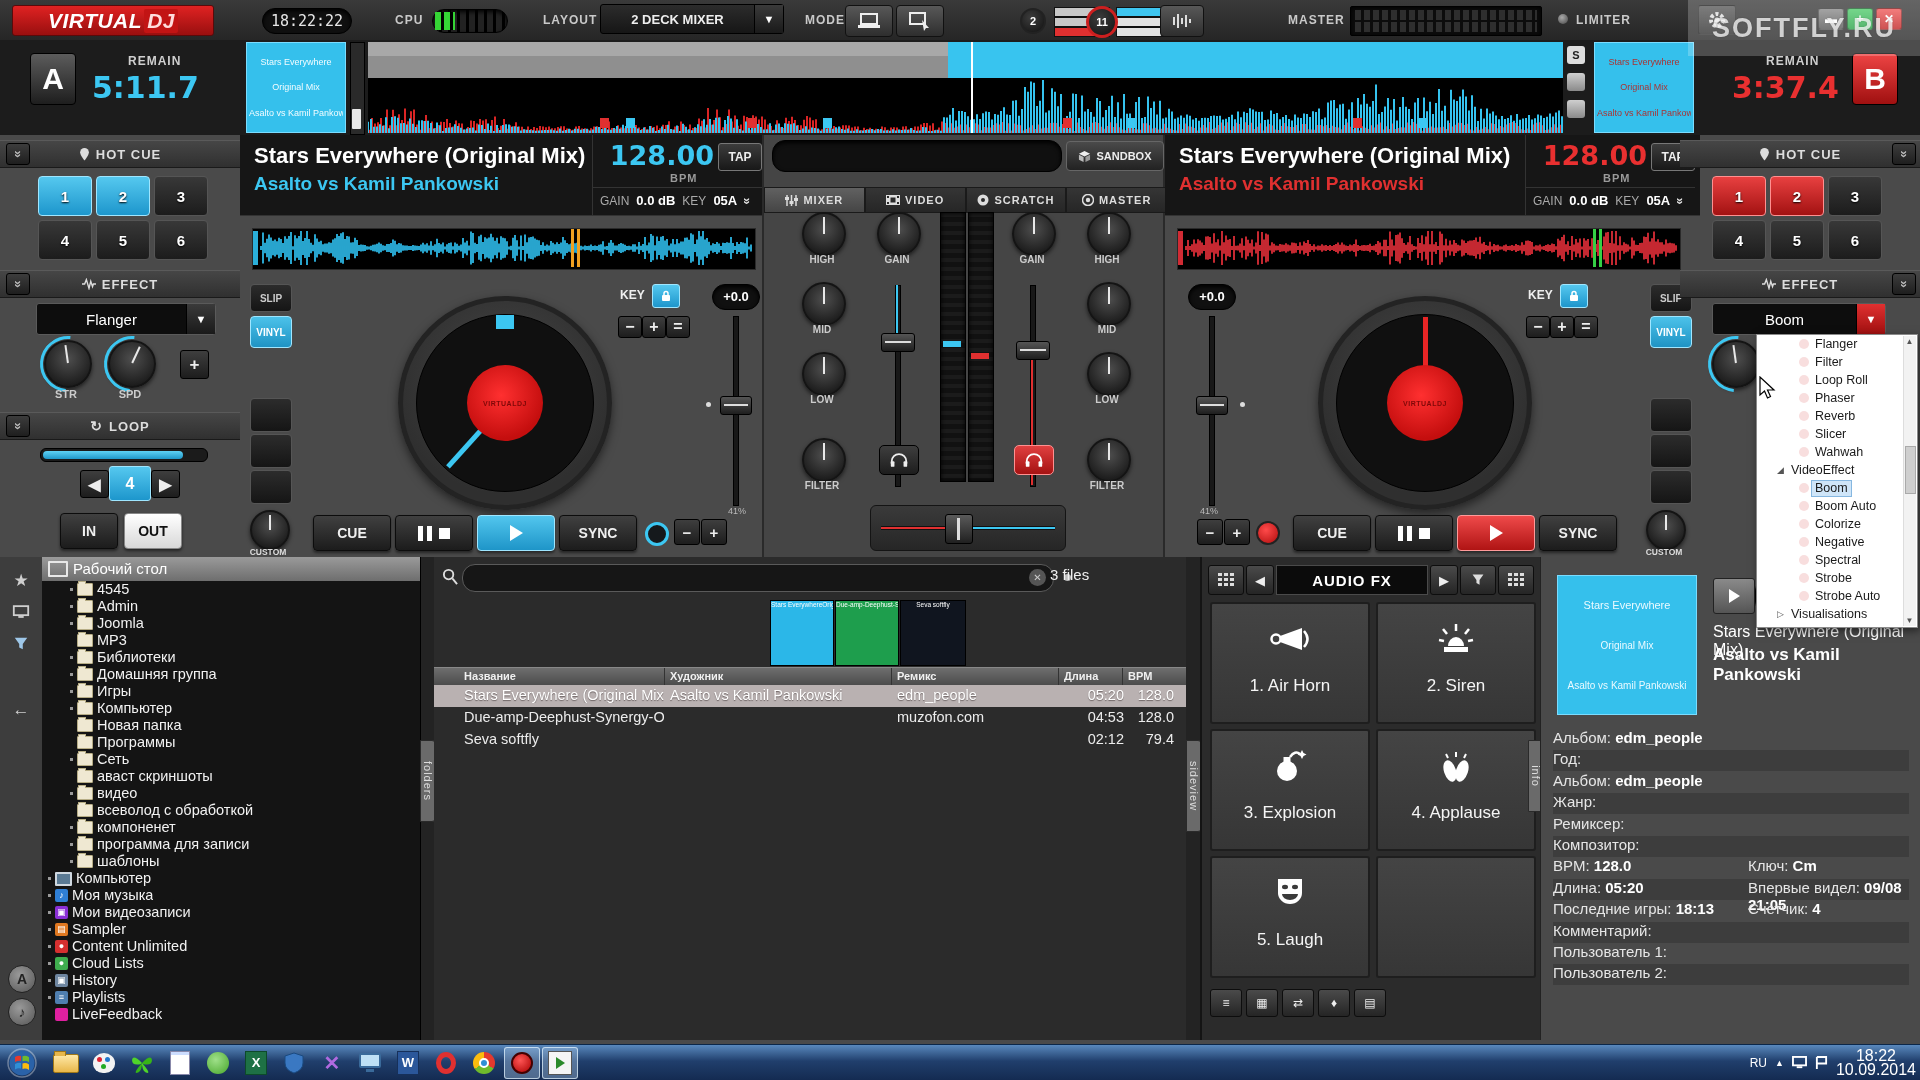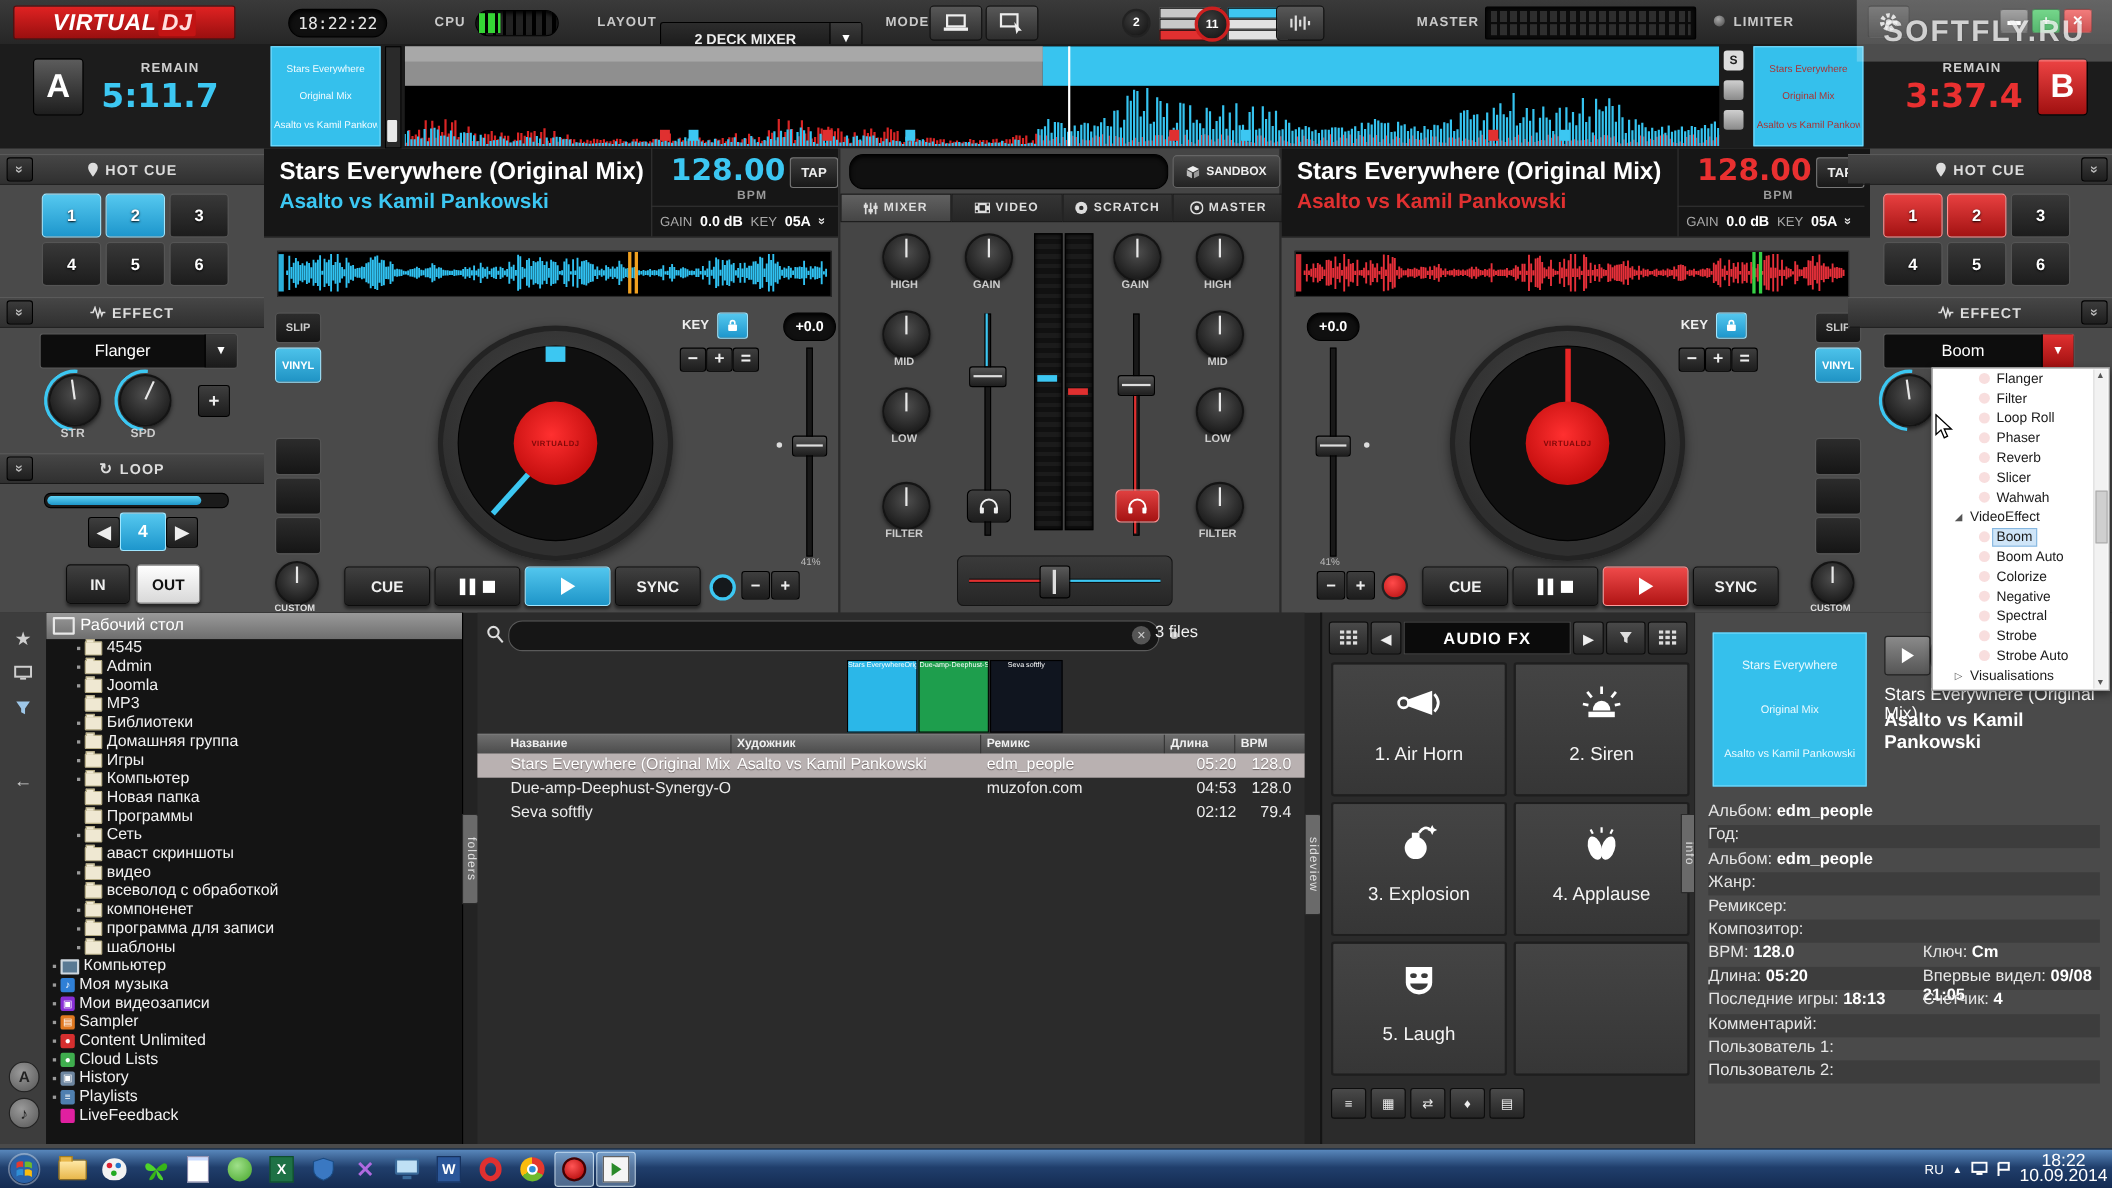--- a/index.html
+++ b/index.html
@@ -18,21 +18,21 @@
   #logo .lv{color:#fff;} #logo .ld{color:#ffdddd;background:#c21414;padding:0 3px;margin-left:2px;border-radius:2px;}
   .inset{background:#101010;border:1px solid #000;box-shadow:inset 0 2px 4px #000;border-radius:13px;}
   #clock{left:262px;top:8px;width:88px;height:24px;line-height:24px;text-align:center;
          font-family:"DejaVu Sans Mono",monospace;font-size:15px;color:#e6e6e6;}
   #cpuMeter{left:432px;top:9px;width:74px;height:22px;
     background:repeating-linear-gradient(90deg,#222 0 6px,#000 6px 9px);}
   #cpuMeter .lit{position:absolute;left:2px;top:2px;width:20px;height:18px;
     background:repeating-linear-gradient(90deg,#35d435 0 6px,#000 6px 9px);}
   .dd{background:linear-gradient(#2c2c2c,#161616);border:1px solid #000;border-radius:3px;color:#eee;
       display:flex;align-items:center;}
-  #layoutDD{left:600px;top:20px;width:182px;height:28px;}
+  #layoutDD{left:600px;top:4px;width:182px;height:28px;}
   #layoutDD .val{flex:1;text-align:center;font-size:13px;font-weight:bold;}
   #layoutDD .arr{width:28px;height:100%;border-left:1px solid #000;display:flex;align-items:center;justify-content:center;color:#fff;font-size:11px;background:linear-gradient(#3a3a3a,#1a1a1a);}
   .mode-btn{background:linear-gradient(#585858,#2e2e2e);border:1px solid #111;border-radius:4px;}
   .badge{border-radius:50%;background:radial-gradient(circle at 40% 35%,#3c3c3c,#111);color:#fff;
          font-size:11px;font-weight:bold;display:flex;align-items:center;justify-content:center;border:2px solid #222;}
   #vu{left:1350px;top:6px;width:190px;height:28px;background:#0c0c0c;border:1px solid #000;border-radius:2px;
       box-shadow:inset 0 1px 4px #000;}
   #vu .row{position:absolute;left:4px;width:182px;height:10px;
       background:repeating-linear-gradient(90deg,#2e2e2e 0 6px,#0c0c0c 6px 9px);}
   .winbtn{position:absolute;border-radius:3px;border:1px solid rgba(0,0,0,.4);display:flex;align-items:center;justify-content:center;
@@ -453,21 +453,21 @@
     <div class="abs inset" style="left:8px;top:5px;width:288px;height:30px;"></div>
     <div class="abs" style="left:302px;top:6px;width:96px;height:28px;background:linear-gradient(#4a4a4a,#222);border:1px solid #666;border-radius:4px;
          display:flex;align-items:center;justify-content:center;gap:5px;font-size:11px;font-weight:bold;color:#eee;">
       <svg width="13" height="13" viewBox="0 0 14 14">
           <path d="M7 1 L13 4 L7 7 L1 4 Z" fill="#eee"></path>
           <path d="M1 5 L6 7.5 V13 L1 10.5 Z" fill="#bbb"></path>
           <path d="M13 5 L8 7.5 V13 L13 10.5 Z" fill="#999"></path>
         </svg>
       <span>SANDBOX</span>
     </div>
-    <div class="abs" style="left:0;top:41px;width:403px;display:flex;" id="mixTabs">
+    <div class="abs" style="left:0;top:52px;width:403px;display:flex;" id="mixTabs">
         <div class="mtab active">
           <svg width="13" height="11" viewBox="0 0 13 11">
             <g stroke="#ddd" stroke-width="1.5">
               <line x1="2" y1="0" x2="2" y2="11"></line>
               <line x1="6.5" y1="0" x2="6.5" y2="11"></line>
               <line x1="11" y1="0" x2="11" y2="11"></line>
             </g>
             <g fill="#ddd">
               <rect x="0" y="2" width="4" height="3"></rect>
               <rect x="4.5" y="6" width="4" height="3"></rect>

